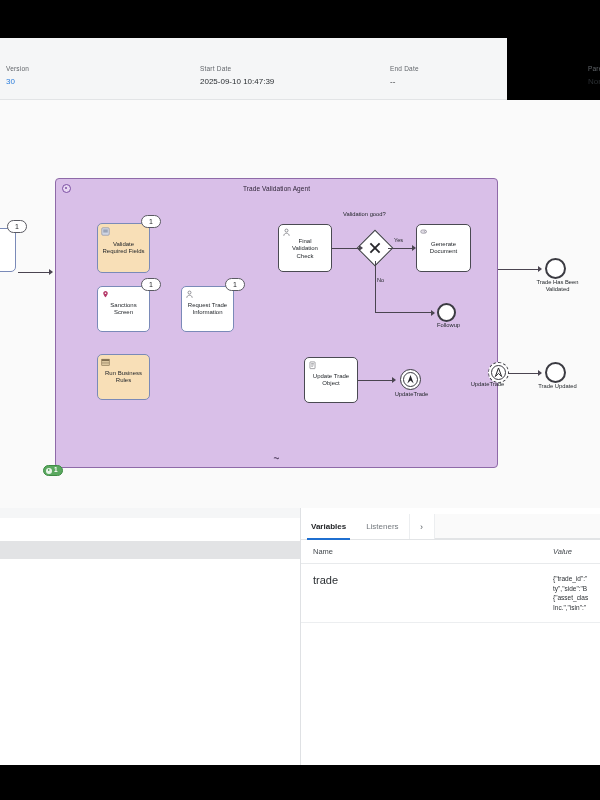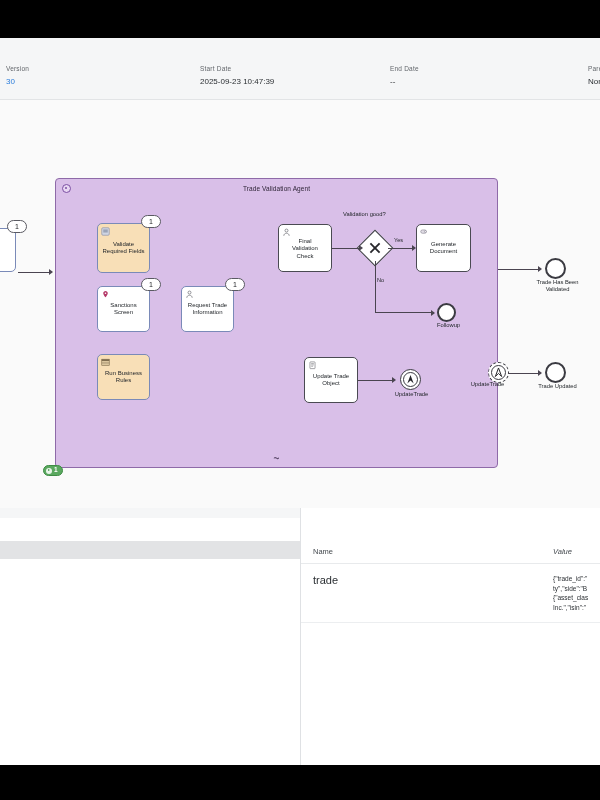--- a/index.html
+++ b/index.html
@@ -10,21 +10,21 @@
     overflow: hidden;
   }
   #app { position: relative; width: 600px; height: 800px; background: #000; }
 
   
   .bar-top { position: absolute; left: 0; top: 0; width: 600px; height: 38px; background: #000; }
   .bar-bottom { position: absolute; left: 0; top: 765px; width: 600px; height: 35px; background: #000; }
 
   
   .meta-header {
-    position: absolute; left: 0; top: 38px; width: 600px; height: 62px;
+    position: absolute; left: 0; top: 38px; width: 507px; height: 62px;
     background: #f5f6f7;
     border-bottom: 1px solid #e2e4e6;
   }
   .meta-inner { position: relative; width: 100%; height: 100%; }
   .meta-col { position: absolute; top: 26px; }
   .meta-label {
     font-size: 6.5px; color: #62666b; letter-spacing: .2px;
     white-space: nowrap; line-height: 10px;
   }
   .meta-value {
@@ -210,21 +210,21 @@
   <div class="bar-top"></div>
 
   <div class="meta-header">
     <div class="meta-inner">
       <div class="meta-col c1">
         <div class="meta-label">Version</div>
         <div class="meta-value link">30</div>
       </div>
       <div class="meta-col c2">
         <div class="meta-label">Start Date</div>
-        <div class="meta-value">2025-09-23 10:47:39</div>
+        <div class="meta-value">2025-09-10 10:47:39</div>
       </div>
       <div class="meta-col c3">
         <div class="meta-label">End Date</div>
         <div class="meta-value">--</div>
       </div>
       <div class="meta-col c4">
         <div class="meta-label">Parent</div>
         <div class="meta-value">None</div>
       </div>
     </div>
@@ -367,20 +367,30 @@
   </div>
 
   <div class="panels">
 
     <div class="panel-left">
       <div class="pl-top"></div>
       <div class="pl-strip"></div>
     </div>
 
     <div class="panel-right">
+      <div class="tabs">
+        <div class="tab active">
+          <span>Variables</span>
+        </div>
+        <div class="tab">
+          <span>Listeners</span>
+        </div>
+        <div class="tab-chev">›</div>
+        <div class="tabs-fill"></div>
+      </div>
 
       <div class="tbl">
         <div class="tbl-head">
           <div class="th name">Name</div>
           <div class="th value">Value</div>
         </div>
         <div class="tbl-row">
           <div class="td name">trade</div>
           <div class="td value">{"trade_id":"<br>ty","side":"B<br>{"asset_clas<br>Inc.","isin":"</div>
         </div>

